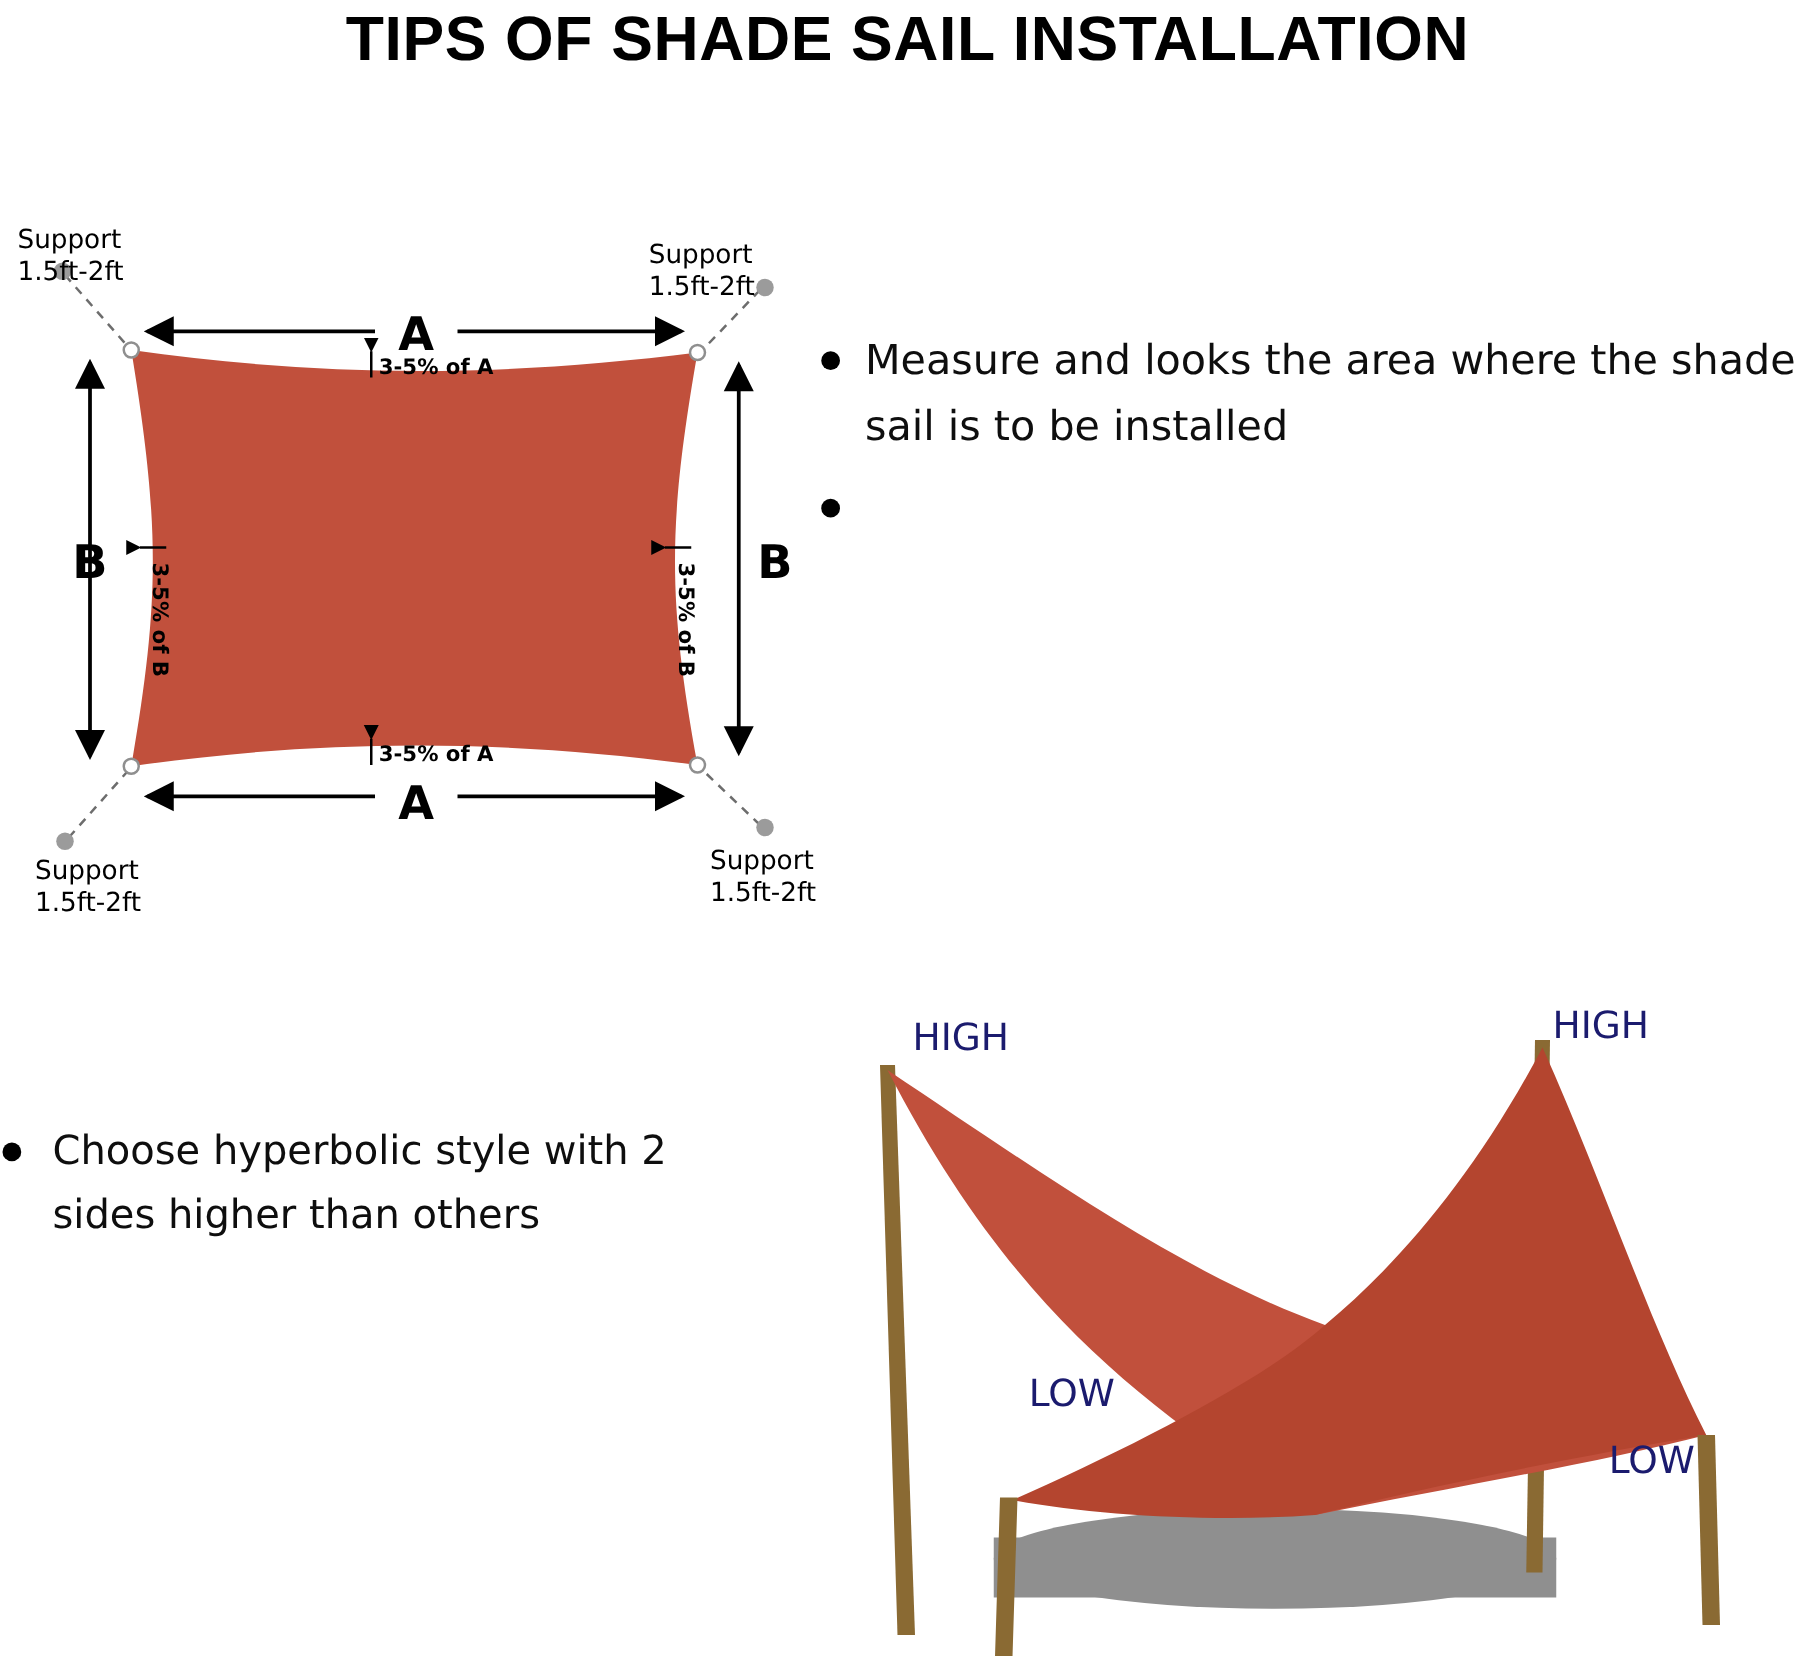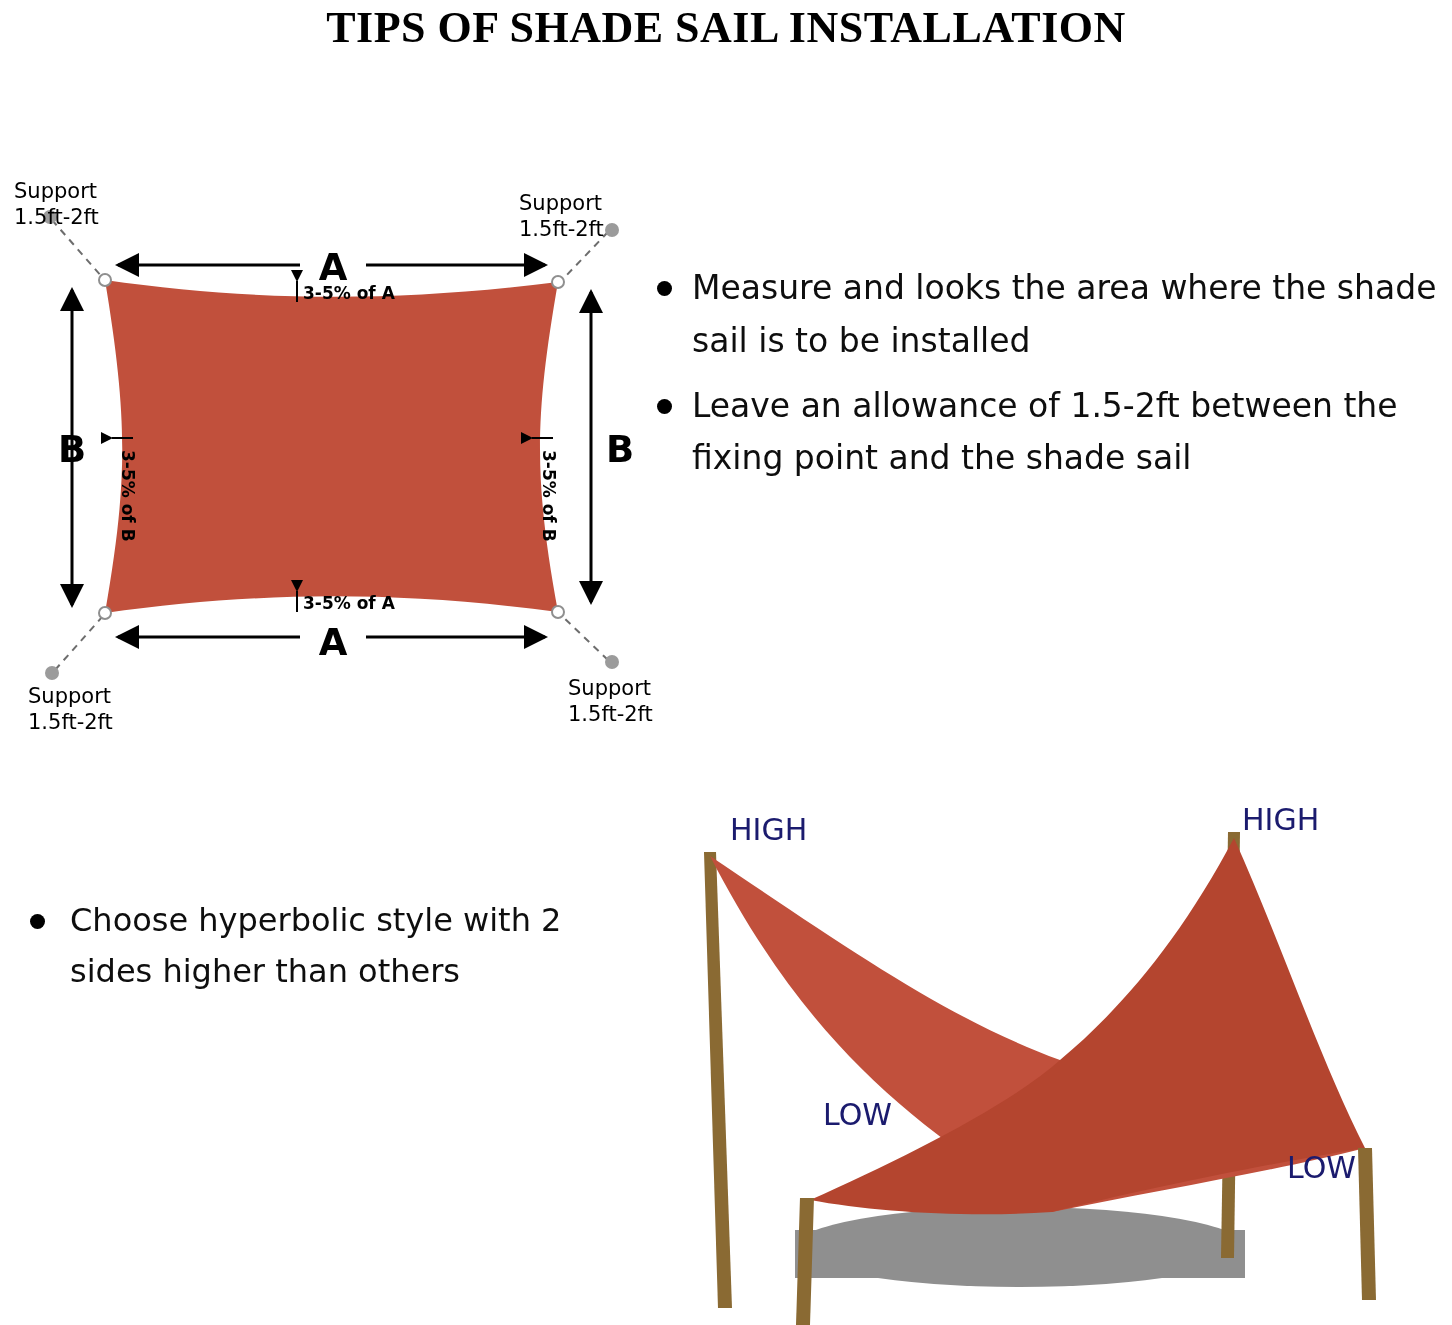--- a/index.html
+++ b/index.html
@@ -20,23 +20,23 @@
     width: 1452px;
     height: 1325px;
   }
   
   .title {
     position: absolute;
     left: 0;
     top: 2px;
     width: 1452px;
     text-align: center;
-    font-family: Liberation Serif, serif;
+    font-family: Liberation Sans, sans-serif;
     font-weight: bold;
-    font-size: 44px;
+    font-size: 50px;
     letter-spacing: 0.5px;
     color: #000000;
     white-space: nowrap;
   }
   
   .diagram-top {
     position: absolute;
     left: 0;
     top: 150px;
     width: 660px;
@@ -47,21 +47,20 @@
     position: absolute;
     left: 648px;
     top: 262px;
     width: 804px;
   }
   .bullets-left {
     position: absolute;
     left: 0px;
     top: 895px;
     width: 620px;
-    margin-left: 28px;
   }
   ul.bl {
     list-style: none;
     margin: 0;
     padding: 0;
   }
   ul.bl li {
     position: relative;
     padding-left: 44px;
     margin-bottom: 12px;
@@ -177,21 +176,21 @@
       <text class="lbl" x="28" y="579" font-size="21" fill="#000">1.5ft-2ft</text>
 
       <text class="lbl" x="568" y="545" font-size="21" fill="#000">Support</text>
       <text class="lbl" x="568" y="571" font-size="21" fill="#000">1.5ft-2ft</text>
     </svg>
   </div>
 
   <div class="bullets-right">
     <ul class="bl">
       <li><span class="dot"></span><span>Measure and looks the area where the shade sail is to be installed</span></li>
-      <li><span class="dot"></span><span>Leave an allowance of 1.5-2ft between the fixing point and the shade sail</span></li>
+      <li><span class="dot"></span></li>
     </ul>
   </div>
 
   <div class="bullets-left">
     <ul class="bl">
       <li><span class="dot"></span><span>Choose hyperbolic style with 2 sides higher than others</span></li>
     </ul>
   </div>
 
   <div class="diagram-bottom">

